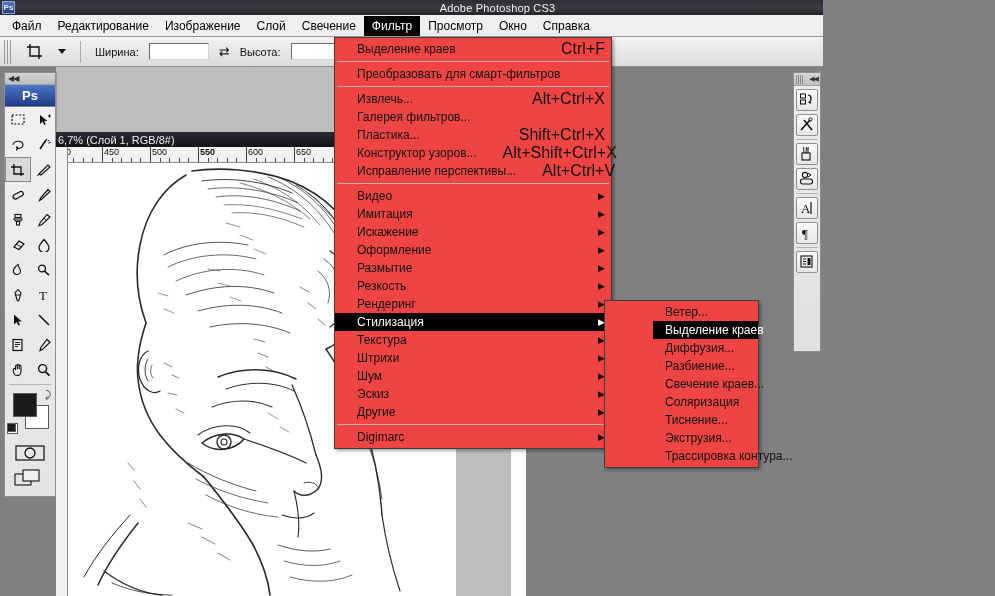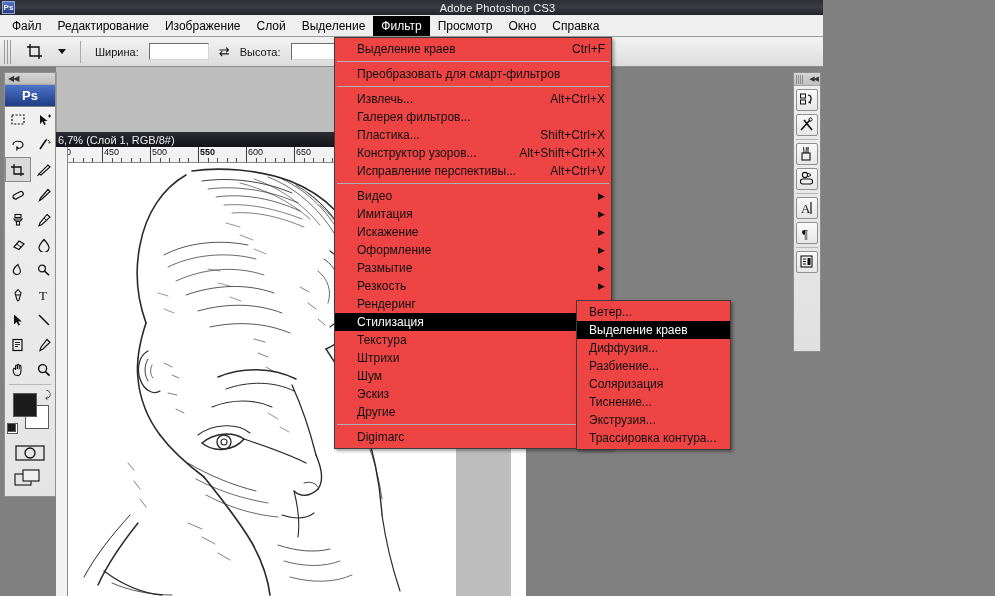--- a/index.html
+++ b/index.html
@@ -160,26 +160,26 @@
     border:1px solid #3d3d3d;
     box-shadow:2px 2px 3px rgba(0,0,0,.35);
     padding:2px 0; z-index:40;
   }
   .menu-row{
     display:flex; align-items:center; height:18px; padding:0 6px 0 22px;
     font-size:12px; color:#111; white-space:nowrap; position:relative;
   }
   .menu-row.hl{ background:#000; color:#fff; }
   .menu-row .lbl{ flex:0 0 auto; }
-  .menu-row .acc{ margin-left:auto; padding-left:26px; font-size:12px;text-align:right; }
+  .menu-row .acc{ margin-left:auto; padding-left:26px; font-size:16px;text-align:right; }
   .menu-row .arrow{ margin-left:auto; padding-left:20px; font-size:9px; line-height:1; }
   .menu-sep{ height:1px; background:#b0b0b0; margin:3px 2px 3px 2px; }
 
   #filterMenu{ left:334px; top:37px; width:278px; }
-  #stylizeMenu{ left:576px; top:300px; width:155px; }
+  #stylizeMenu{ left:604px; top:300px; width:155px;padding-left:48px; }
 </style>
 </head>
 <body>
 
 <div id="app">
 
   <div class="workspace">
     <div class="ws-whitegap"></div>
     <div class="ws-dark"></div>
   </div>
@@ -187,21 +187,21 @@
   <div class="titlebar">
     <div class="ps-badge">Ps</div>
     <div class="t">Adobe Photoshop CS3</div>
   </div>
 
   <div class="menubar" id="menubar">
       <div class="mi">Файл</div>
       <div class="mi">Редактирование</div>
       <div class="mi">Изображение</div>
       <div class="mi">Слой</div>
-      <div class="mi">Выделение</div>
+      <div class="mi">Свечение</div>
       <div class="mi active">Фильтр</div>
       <div class="mi">Просмотр</div>
       <div class="mi">Окно</div>
       <div class="mi">Справка</div>
     </div>
 
   <div class="optionsbar">
     <div class="grip"></div>
     <div class="ob-tool">
       <svg width="18" height="18" viewBox="0 0 18 18">
@@ -690,20 +690,23 @@
       <div class="menu-row hl" style="padding-left: 12px;">
         <span class="lbl">Выделение краев</span>
       </div>
       <div class="menu-row" style="padding-left: 12px;">
         <span class="lbl">Диффузия...</span>
       </div>
       <div class="menu-row" style="padding-left: 12px;">
         <span class="lbl">Разбиение...</span>
       </div>
       <div class="menu-row" style="padding-left: 12px;">
+        <span class="lbl">Свечение краев...</span>
+      </div>
+      <div class="menu-row" style="padding-left: 12px;">
         <span class="lbl">Соляризация</span>
       </div>
       <div class="menu-row" style="padding-left: 12px;">
         <span class="lbl">Тиснение...</span>
       </div>
       <div class="menu-row" style="padding-left: 12px;">
         <span class="lbl">Экструзия...</span>
       </div>
       <div class="menu-row" style="padding-left: 12px;">
         <span class="lbl">Трассировка контура...</span>

